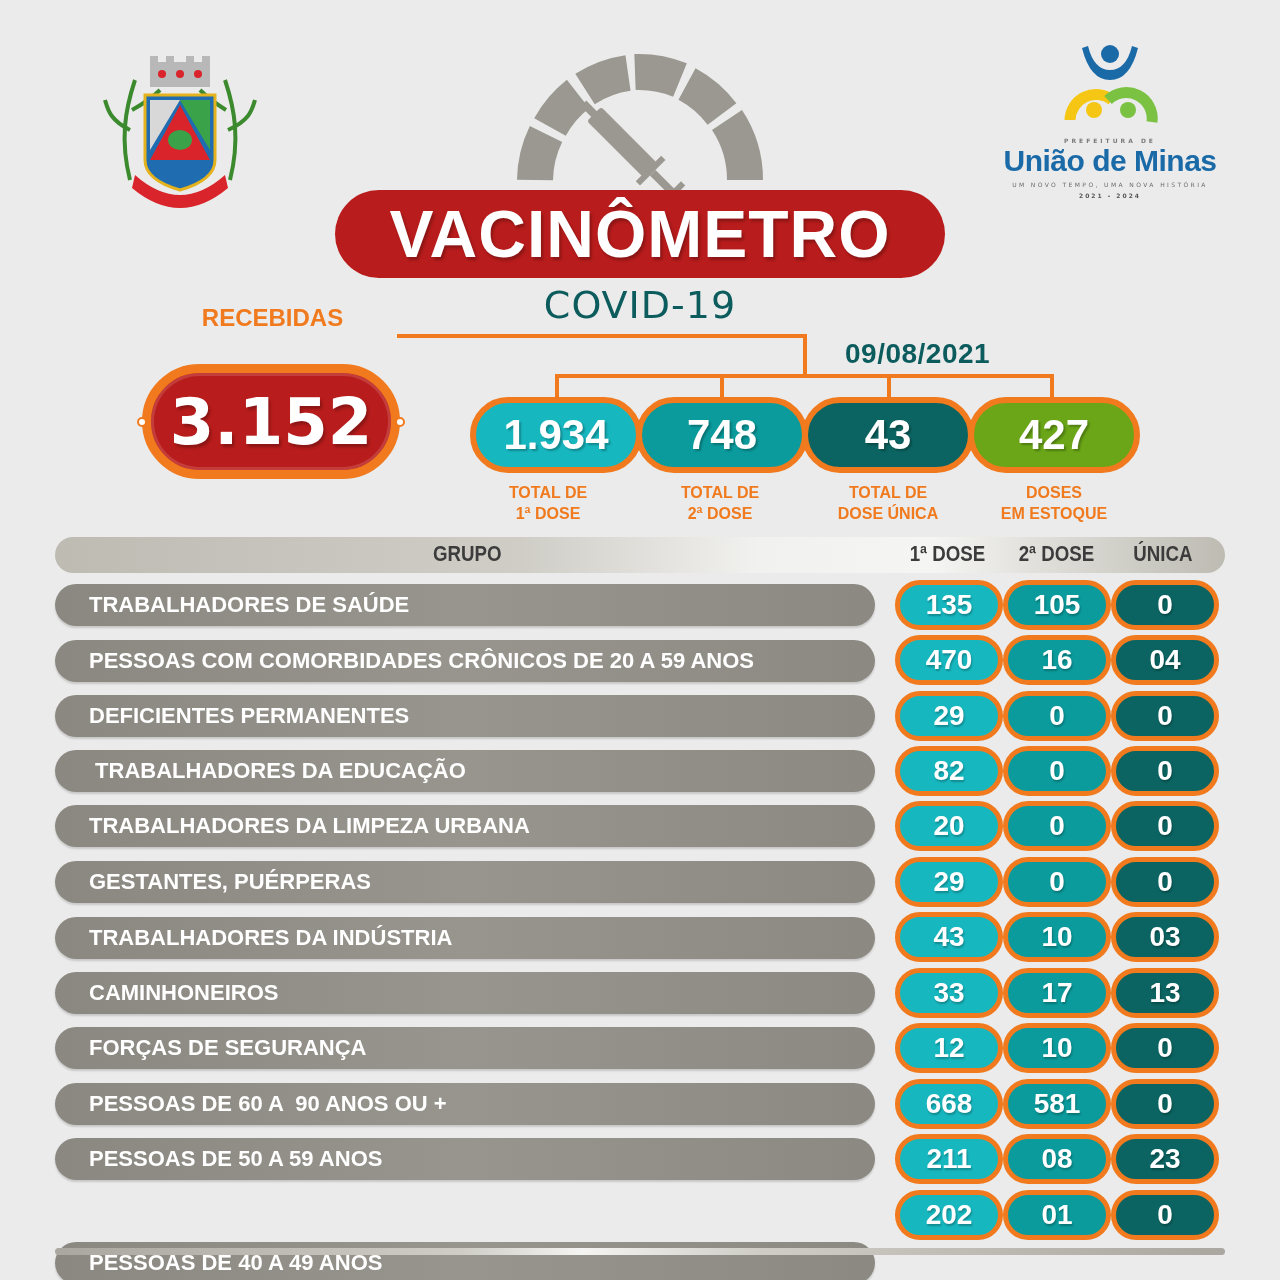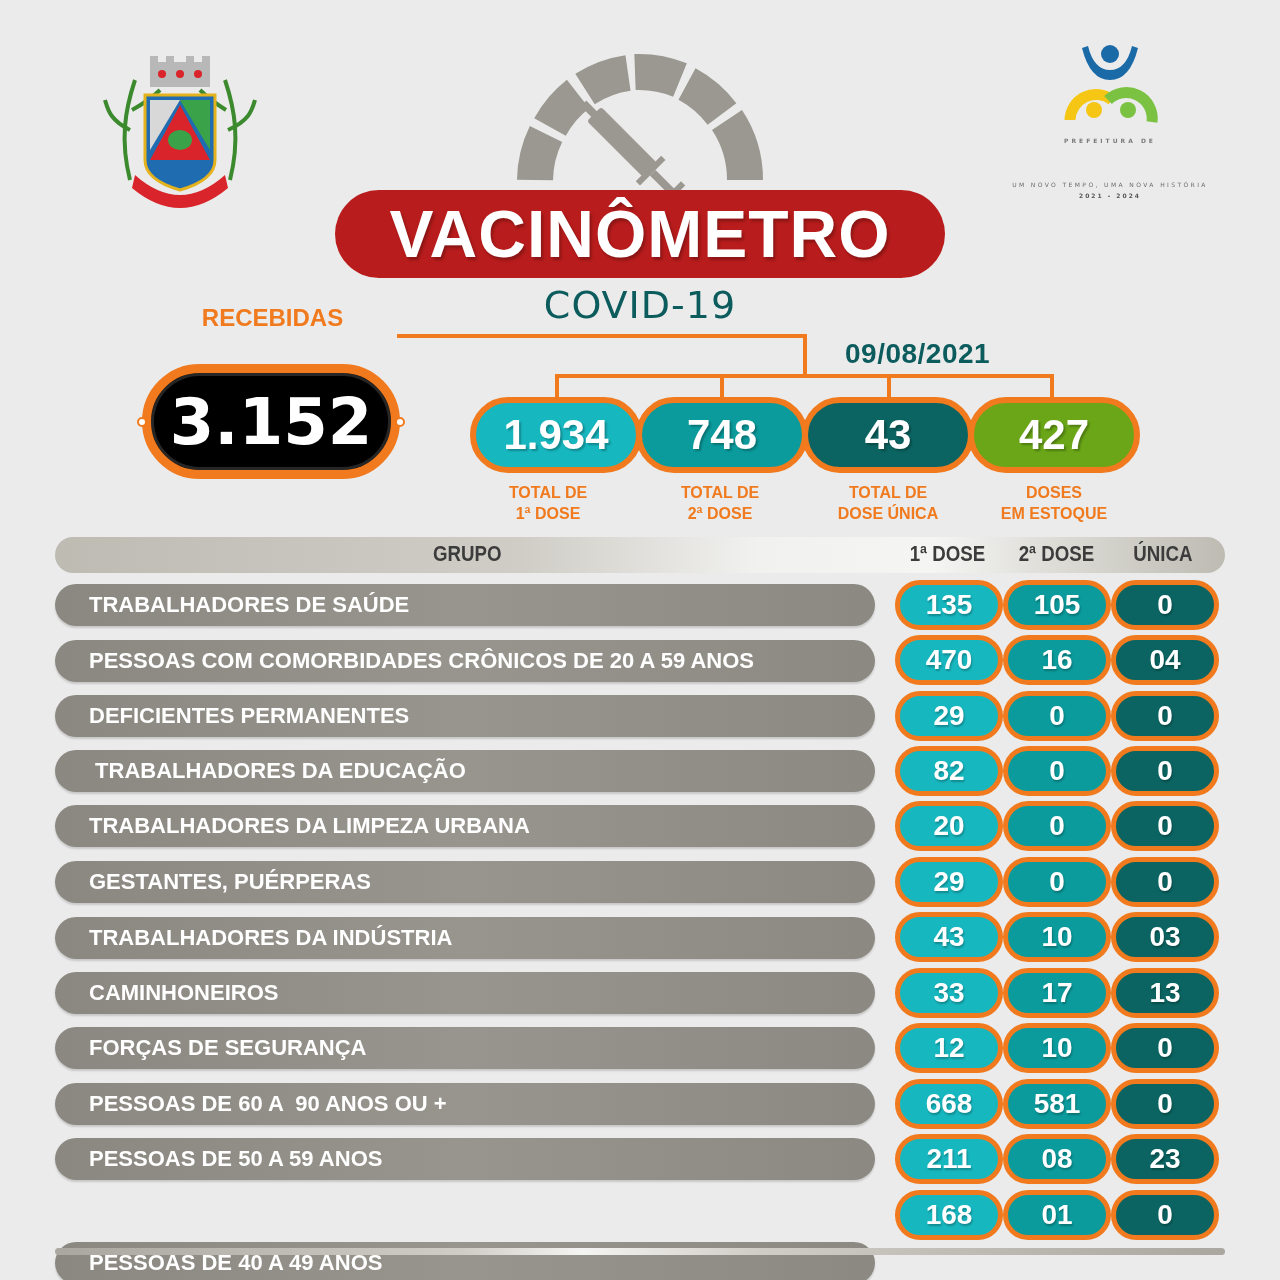--- a/index.html
+++ b/index.html
@@ -42,21 +42,21 @@
 
     
     .total-label {
       left: 140px; top: 305px; width: 265px; text-align: center;
       font-family: "Liberation Sans", sans-serif; font-weight: bold;
       font-size: 24px; line-height: 26px; color: #f07a1d;
     }
     .total-pill {
       left: 142px; top: 364px; width: 258px; height: 115px;
       border: 9px solid #f07a1d; border-radius: 58px;
-      background: #000000;
+      background: #b91c1c;
       display: flex; align-items: center; justify-content: center;
       box-shadow: inset 0 0 0 3px rgba(255,255,255,0.15);
     }
     .total-pill span {
       font-family: "DejaVu Sans", sans-serif; font-weight: bold; font-size: 64px; color: #fff;
       text-shadow: 2px 3px 3px rgba(0,0,0,0.25);
     }
     .dot {
       position: absolute; width: 10px; height: 10px; border-radius: 50%;
       background: #fff; border: 2px solid #f07a1d;
@@ -163,20 +163,21 @@
 <div class="abs logo">
   <svg class="abs" style="left:70px;top:0" width="100" height="95" viewBox="0 0 100 95">
     <circle cx="50" cy="14" r="9" fill="#1b6aa8"></circle>
     <path d="M22 8 Q30 40 50 40 Q70 40 78 8 L72 6 Q66 30 50 30 Q34 30 28 6 Z" fill="#1b6aa8"></path>
     <path d="M10 80 A 26 26 0 0 1 52 60" stroke="#f6c614" stroke-width="11" fill="none"></path>
     <circle cx="34" cy="70" r="8" fill="#f6c614"></circle>
     <path d="M48 60 A 26 26 0 0 1 92 82" stroke="#7cc242" stroke-width="11" fill="none"></path>
     <circle cx="68" cy="70" r="8" fill="#7cc242"></circle>
   </svg>
   <div class="pre">PREFEITURA DE</div>
+  <div class="name">União de Minas</div>
   <div class="slogan">UM NOVO TEMPO, UMA NOVA HISTÓRIA</div>
   <div class="years">2021 - 2024</div>
 </div>
 
 <div class="abs gauge">
   <svg width="260" height="190" viewBox="0 0 260 190">
     <g fill="none" stroke="#9a9890" stroke-width="36">
       <path d="M25 130 A 108 108 0 0 1 36 84"></path>
       <path d="M40 77 A 108 108 0 0 1 68 44"></path>
       <path d="M75 39 A 108 108 0 0 1 118 23"></path>
@@ -399,21 +400,21 @@
       <span>08</span>
     </div>
   <div class="abs cell c3" style="top:1134px;">
       <span>23</span>
     </div>
 
   <div class="abs row-label" style="top:1194px;margin-top:48px;">
       <span>PESSOAS DE 40 A 49 ANOS</span>
     </div>
   <div class="abs cell c1" style="top:1190px;">
-      <span>168</span>
+      <span>202</span>
     </div>
   <div class="abs cell c2" style="top:1190px;">
       <span>01</span>
     </div>
   <div class="abs cell c3" style="top:1190px;">
       <span>0</span>
     </div>
 </div>
 
 <div class="abs footer-bar"></div>

